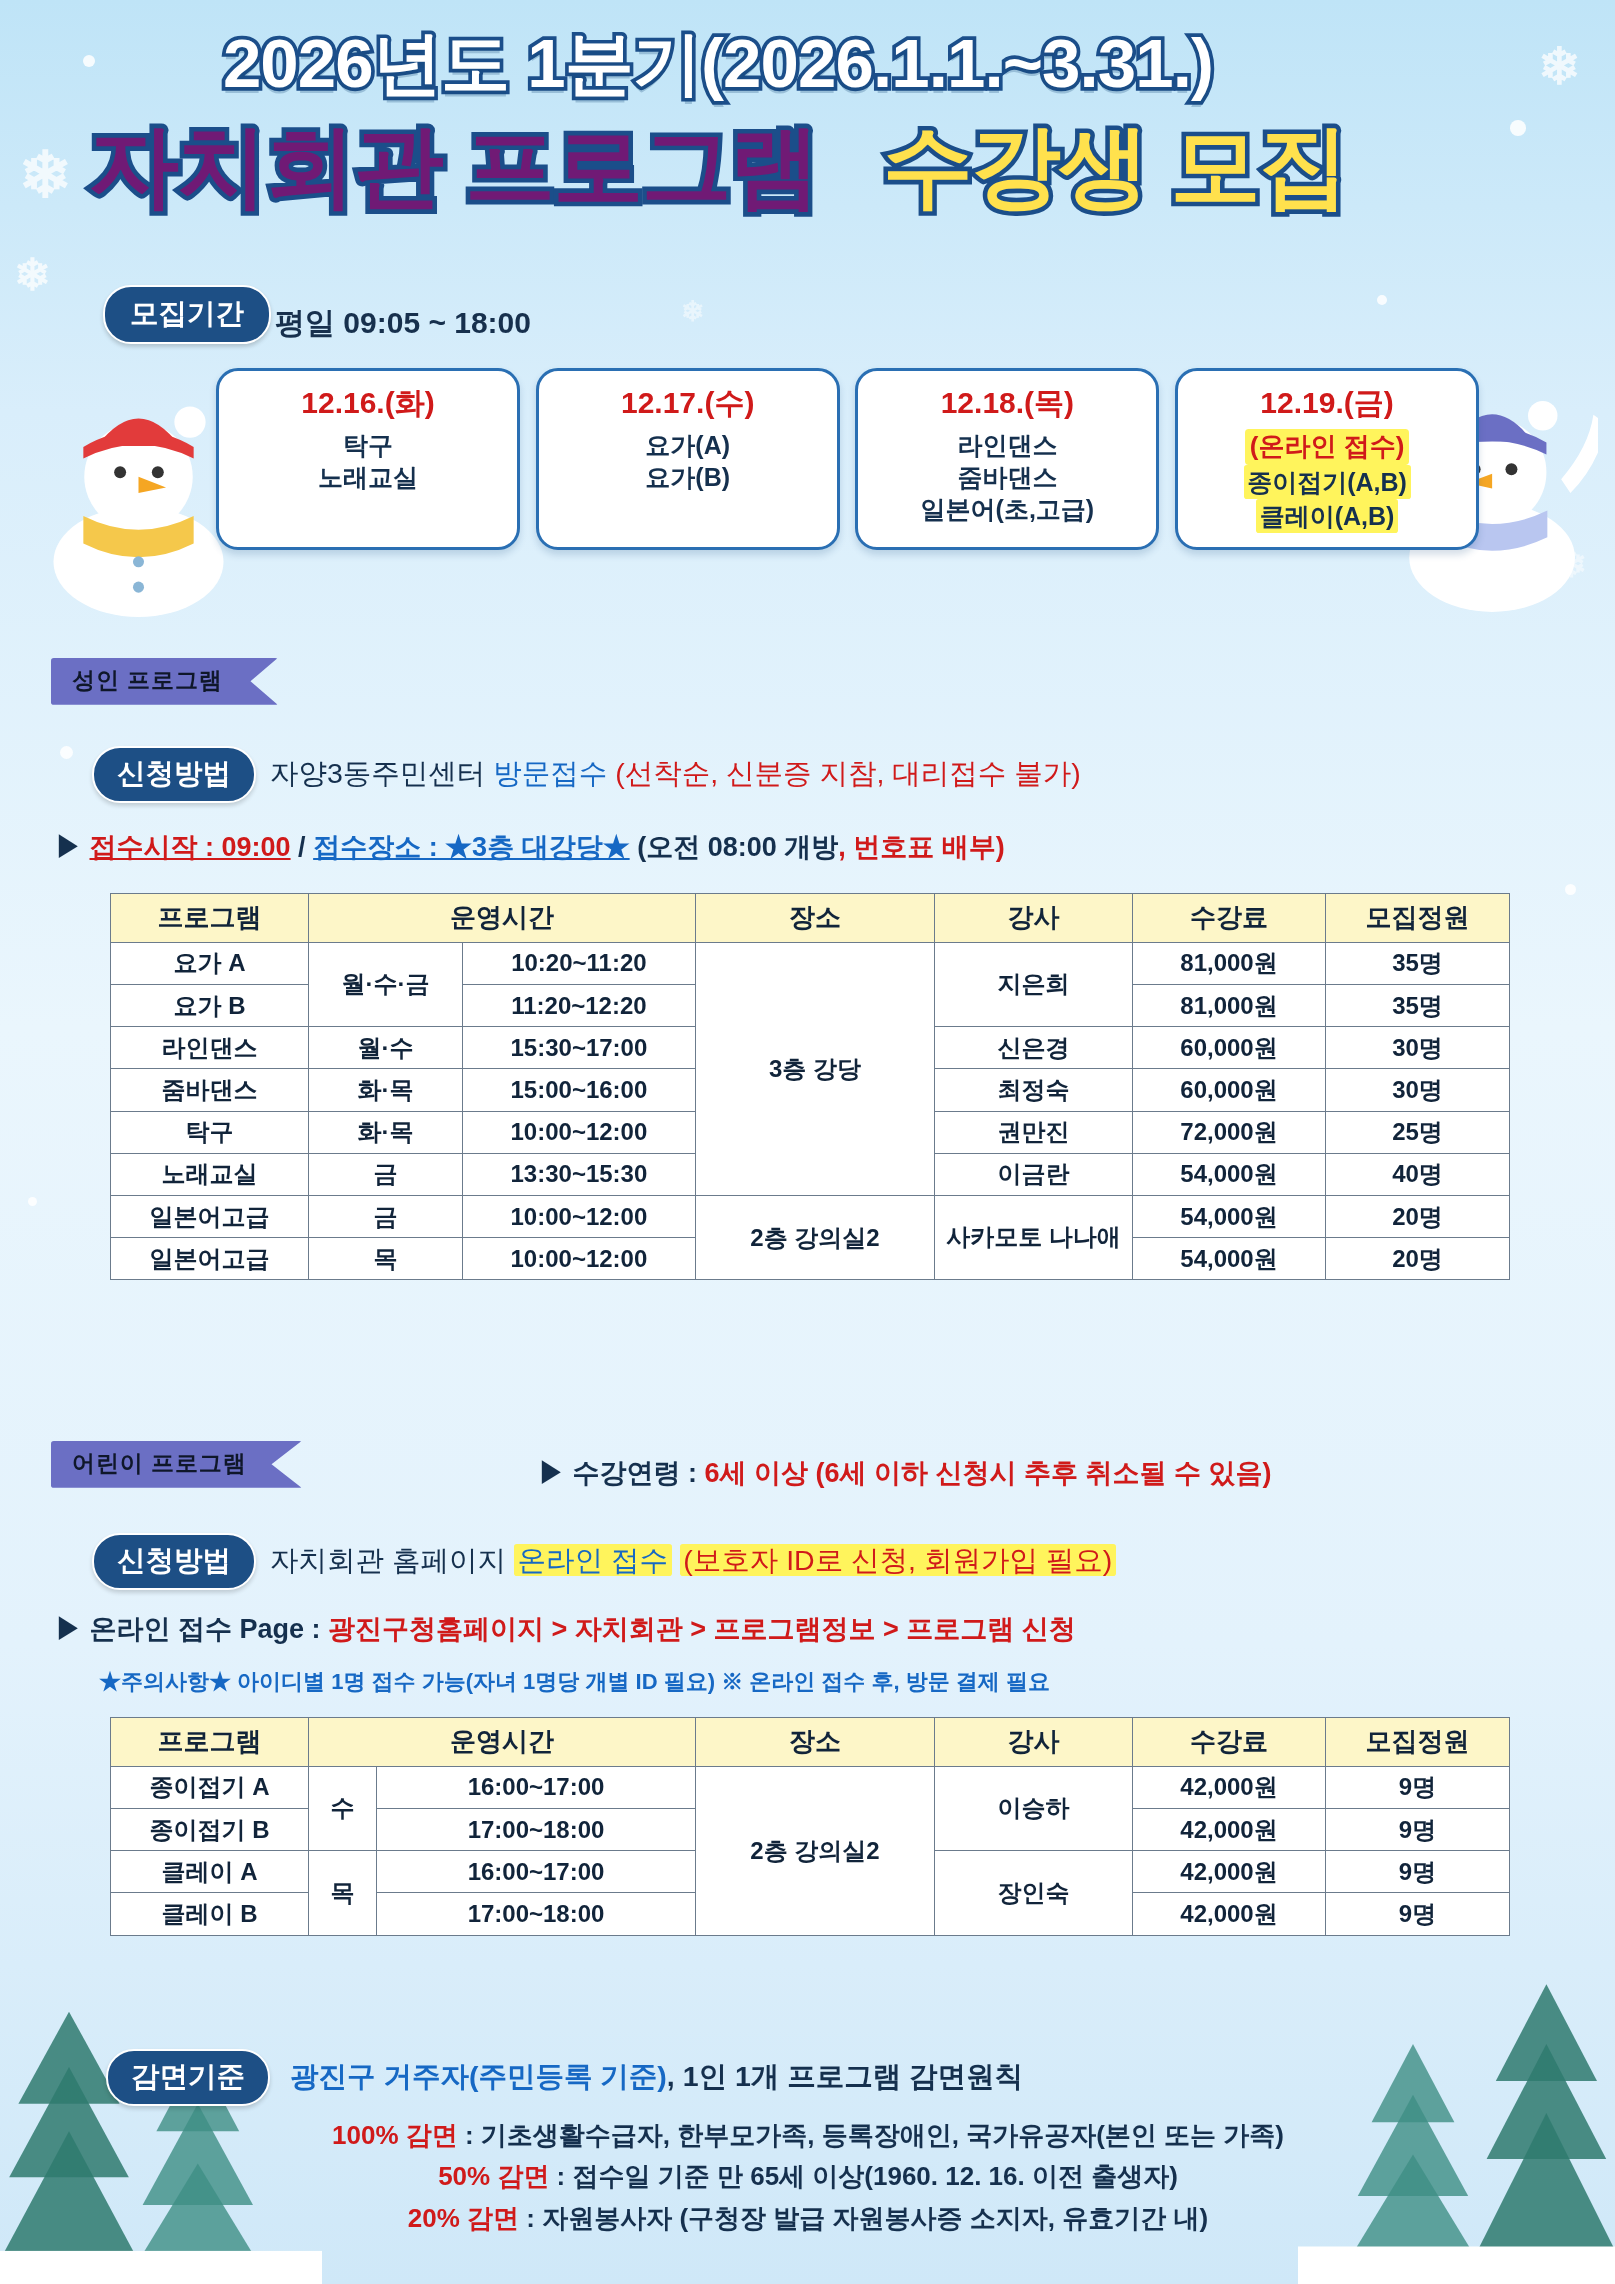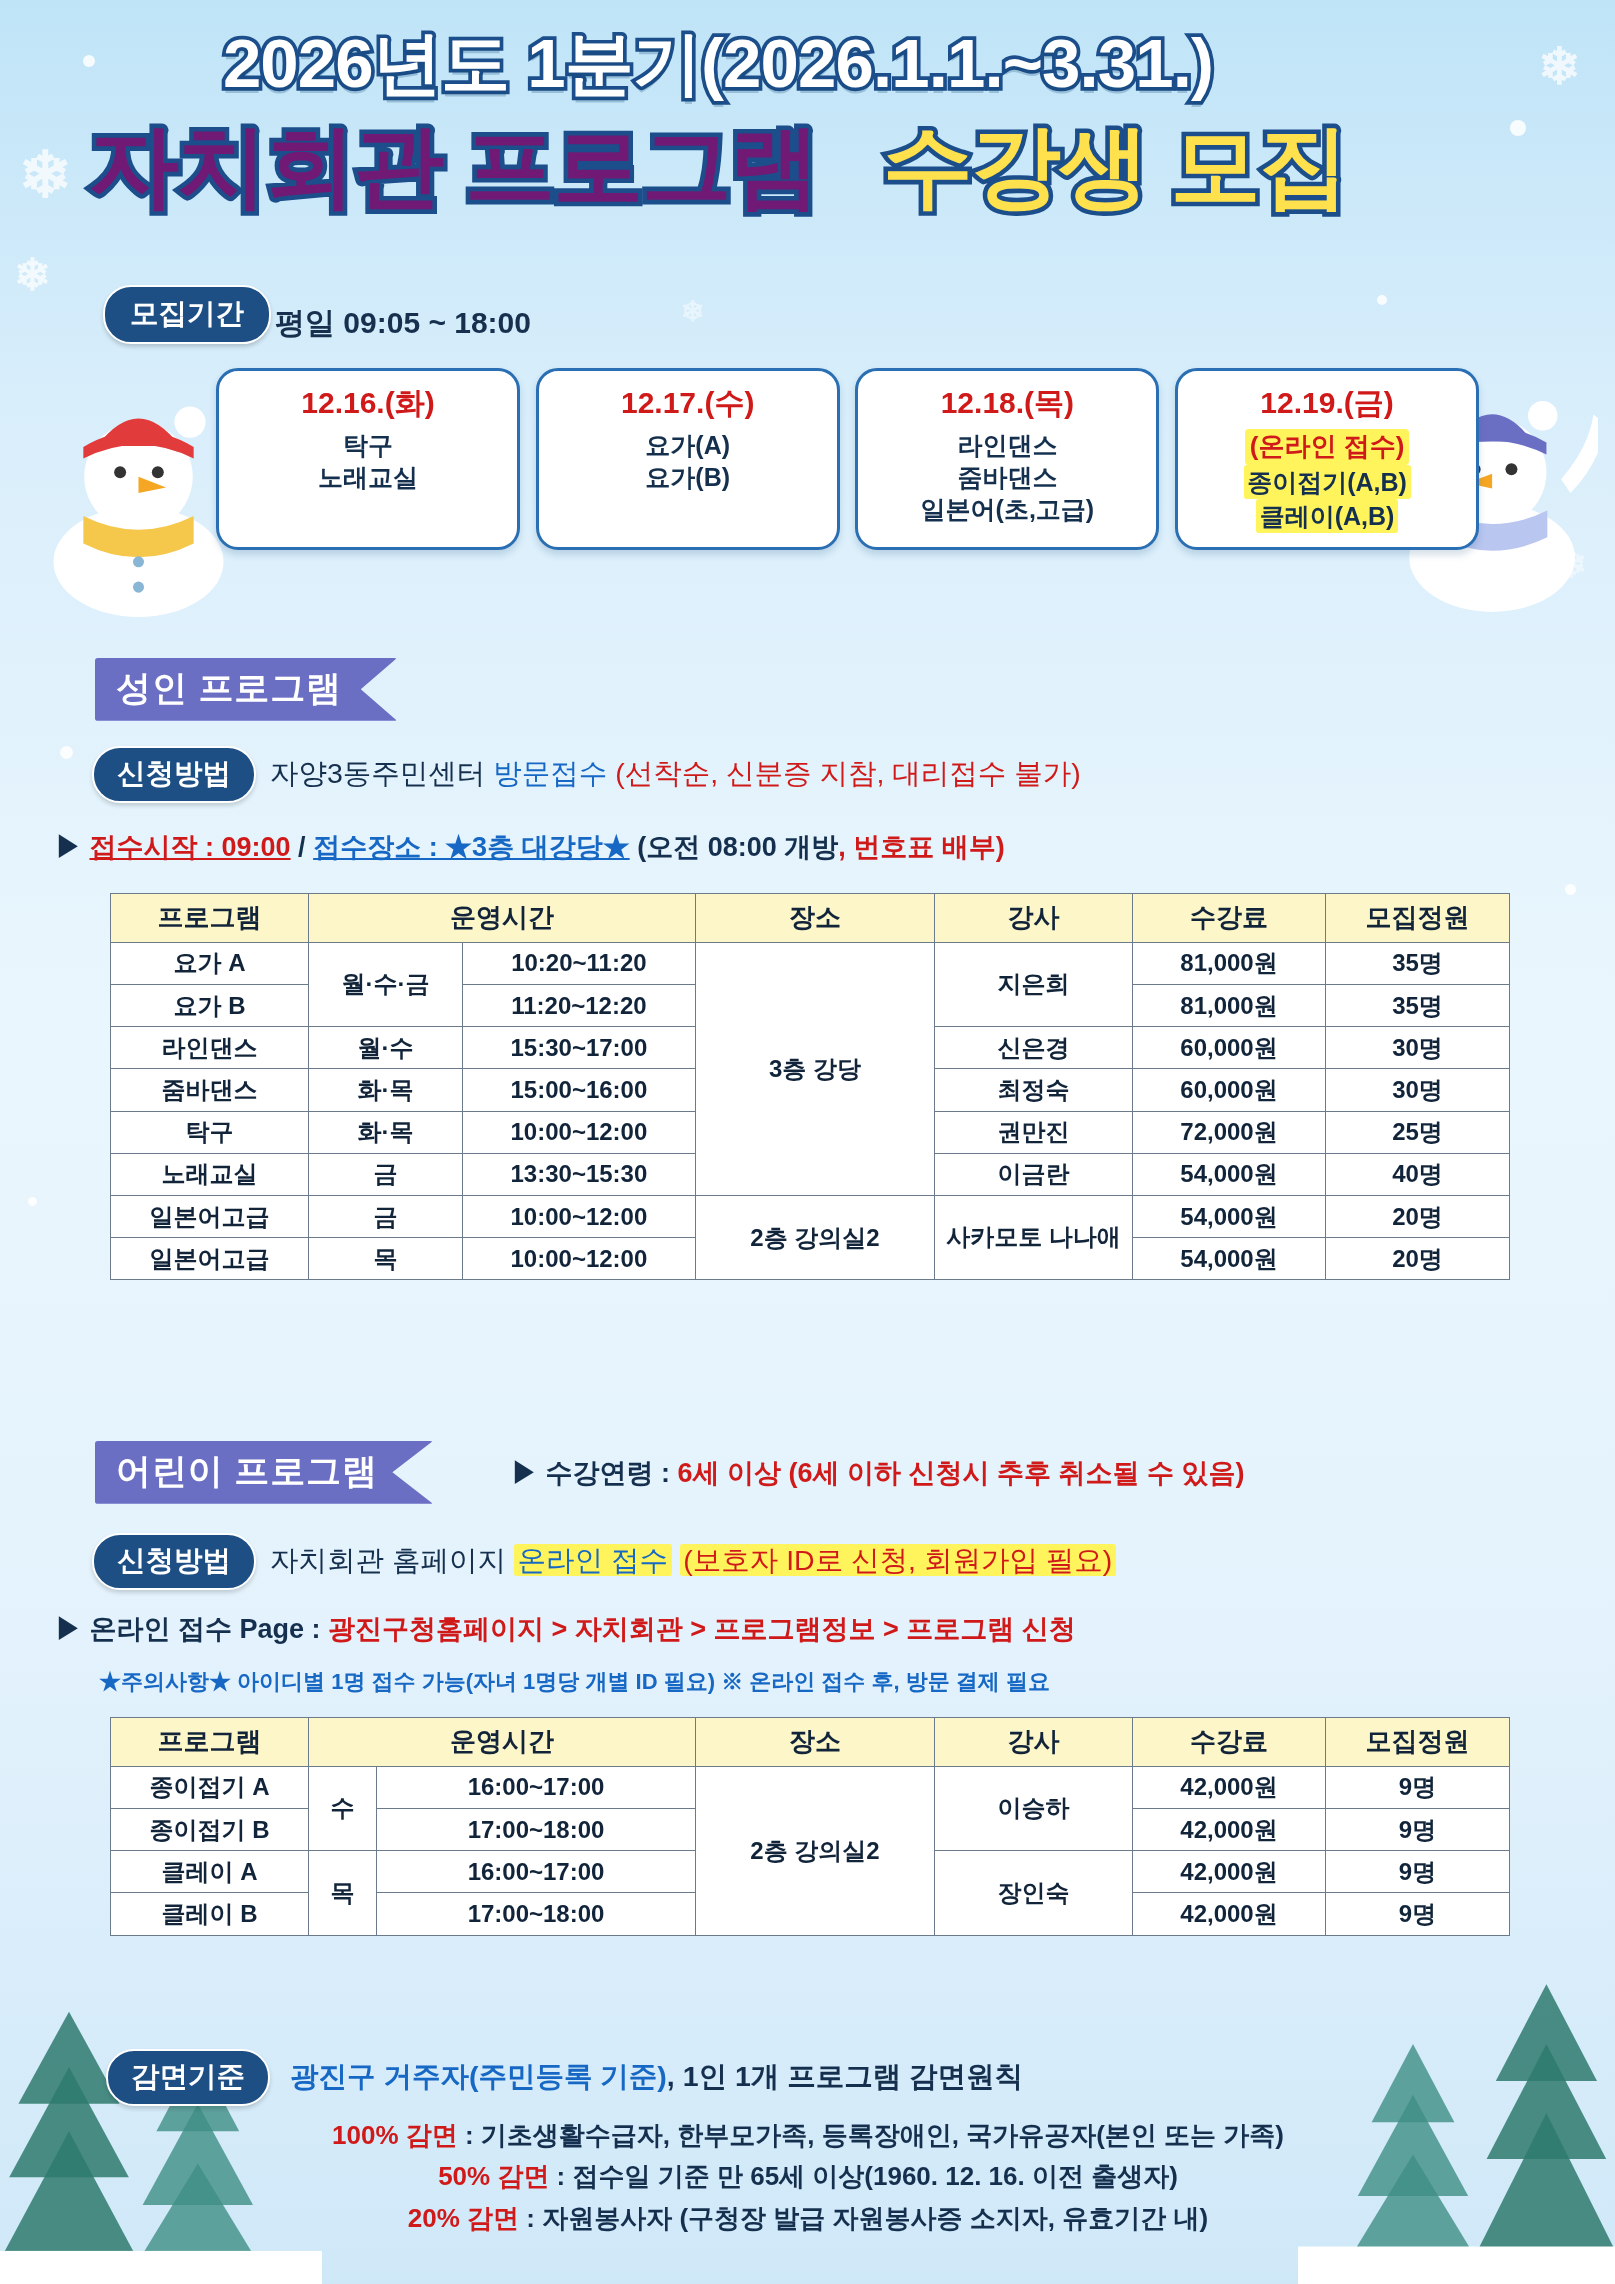--- a/index.html
+++ b/index.html
@@ -58,26 +58,25 @@
   .card .cdate { font-size:30px; font-weight:900; color:#d01a1a; margin-bottom:4.6px; }
   .card .cline { font-size:25px; font-weight:800; color:#15304e; line-height:1.28; }
   .card .online { font-size:26px; font-weight:900; color:#d01a1a; background:#fff45c; display:inline-block; padding:0.9px 4.6px; border-radius:3.7px;text-align:center; }
   .card .hl { background:#fff45c; display:inline-block; padding:0.9px 3.7px; border-radius:2.8px; }
 
   
   .banner {
     position:absolute; display:flex; align-items:center;
   }
   .banner .flag {
-    background:#6b6fc4; color:#ffffff; font-size:35px; font-weight:900;
+    background:#6b6fc4; color:#0f172a; font-size:23px; font-weight:900;
     padding:7.4px 32px 8.3px 21px; letter-spacing:0.9px;
     clip-path: polygon(0 0, 100% 0, 88% 50%, 100% 100%, 0 100%);
     padding-right:55px;
     border-radius:2.8px;
-    margin-left:44px;
   }
   .banner.adult .flag { background:#6b6fc4; }
   .banner.kids .flag { background:#6b6fc4; }
 
   
   .apply-row { position:absolute; display:flex; align-items:center; gap:14px; }
   .apply-pill {
     background:#1d4f85; color:#ffffff; font-size:28.5px; font-weight:800;
     padding:7.4px 23px; border-radius:28px; border:2.8px solid #ffffff;
     box-shadow:0 2.8px 4.6px rgba(0,0,0,.16);
@@ -322,21 +321,21 @@
         <td>54,000원</td>
         <td>20명</td>
       </tr>
     </tbody>
   </table>
 
   <div class="banner kids" style="top:1441px;left:51px;">
     <div class="flag">어린이 프로그램</div>
   </div>
 
-  <div class="note-row" style="top:1455px;left:511px;">
+  <div class="note-row" style="top:1455px;left:538px;">
     <span class="tri">▶</span>
     <span>수강연령 : </span><span class="red">6세 이상 (6세 이하 신청시 추후 취소될 수 있음)</span>
   </div>
 
   <div class="apply-row" style="top:1533px;left:92px;">
     <div class="apply-pill">신청방법</div>
     <div class="apply-text">
       <span>자치회관 홈페이지</span>
       <span class="blue mark">온라인 접수</span>
       <span class="red mark">(보호자 ID로 신청, 회원가입 필요)</span>

